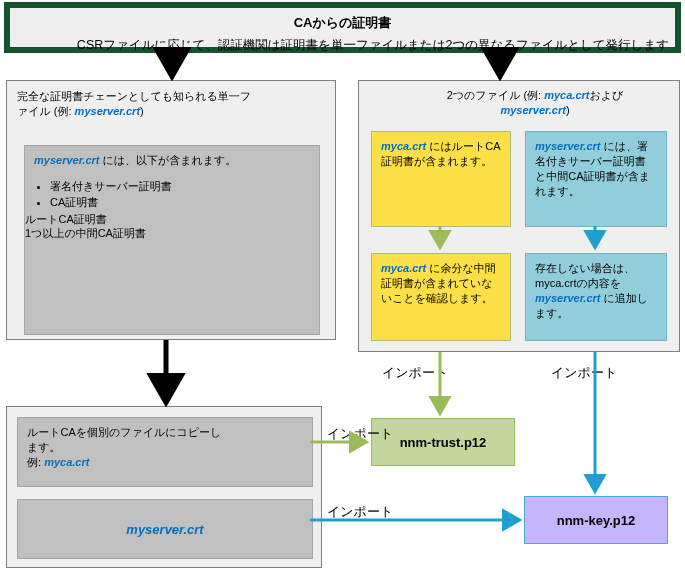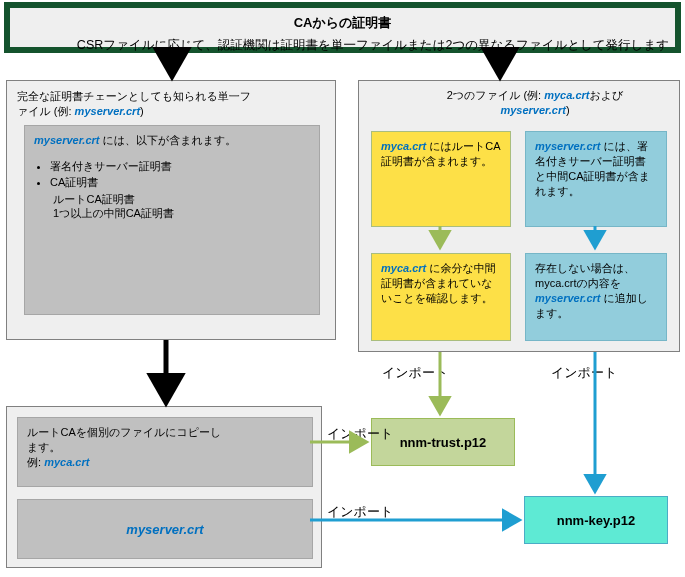--- a/index.html
+++ b/index.html
@@ -35,21 +35,21 @@
   }
   .inner-blue {
     background: #92cddc;
     border: 1px solid #76b6c7;
   }
   .term-green {
     background: #c3d69b;
     border: 1px solid #9bbb59;
   }
   .term-blue {
-    background: #5eead4;
+    background: #c4b5fd;
     border: 1px solid #4bacc6;
   }
   .title-box {
     background: #efefef;
     border: 6px solid #14532d;
   }
   .txt {
     font-size: 11px;
     color: #000000;
     line-height: 1.35;
@@ -75,21 +75,20 @@
     text-align: center;
   }
   ul.bul {
     margin: 4px 0 0 0;
     padding-left: 16px;
   }
   ul.bul li {
     margin: 1px 0;
   }
   .indent {
-    padding-left: 28px;
   }
   .arrow-label {
     position: absolute;
     font-size: 13px;
     color: #000000;
     background: transparent;
     white-space: nowrap;
   }
   svg.overlay {
     position: absolute;
@@ -119,21 +118,21 @@
     <div class="hdr-main" style="margin-top:6px;">CAからの証明書</div>
     <div class="sub-main" style="margin-top:5px; padding:0 6px;text-align:right;">CSRファイルに応じて、認証機関は証明書を単一ファイルまたは2つの異なるファイルとして発行します</div>
   </div>
 
   <div class="box outer" style="left:6px; top:80px; width:330px; height:260px;">
     <div class="txt" style="padding:8px 10px 0 10px;">
       <span>完全な証明書チェーンとしても知られる単一フ</span><br>
       <span>ァイル (例: </span><span class="blue-it">myserver.crt</span><span>)</span>
     </div>
 
-    <div class="box inner-gray" style="left:17px; top:44px; width:296px; height:190px;">
+    <div class="box inner-gray" style="left:17px; top:64px; width:296px; height:190px;">
       <div class="txt pad">
         <span class="blue-it">myserver.crt</span><span> には、以下が含まれます。</span>
       </div>
       <ul class="bul txt" style="margin-left:9px;">
         <li>署名付きサーバー証明書</li>
         <li>CA証明書</li>
       </ul>
       <div class="txt indent" style="margin-top:2px;">ルートCA証明書</div>
       <div class="txt indent">1つ以上の中間CA証明書</div>
     </div>

